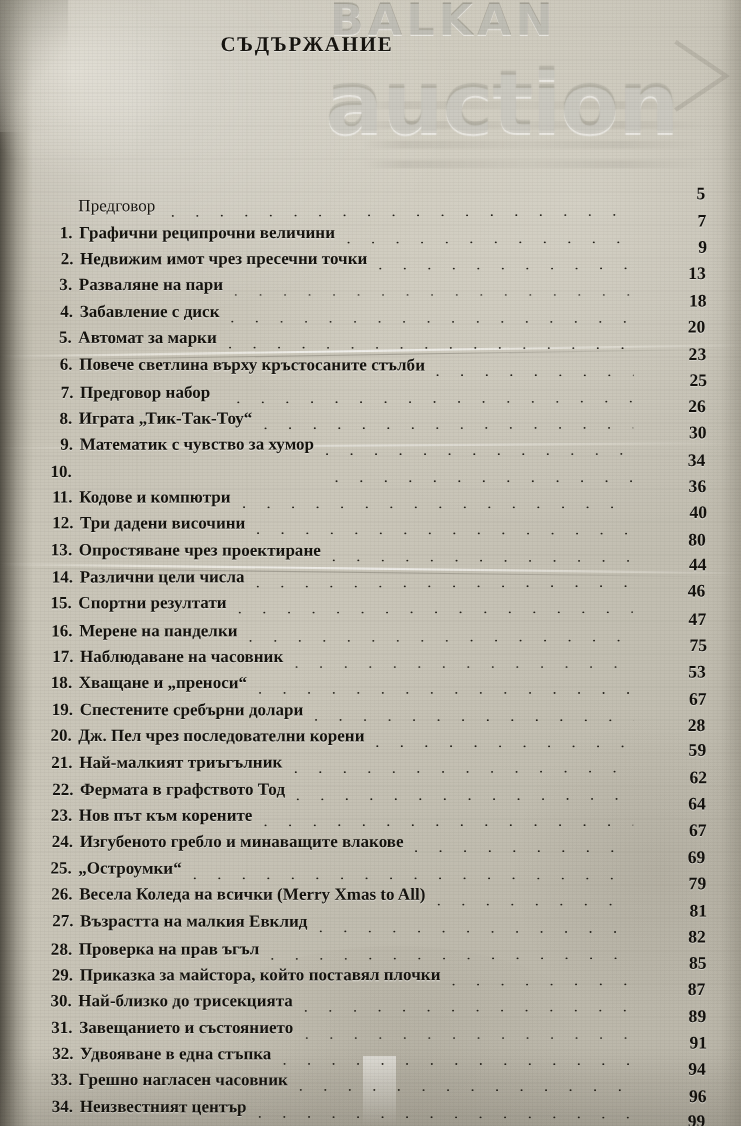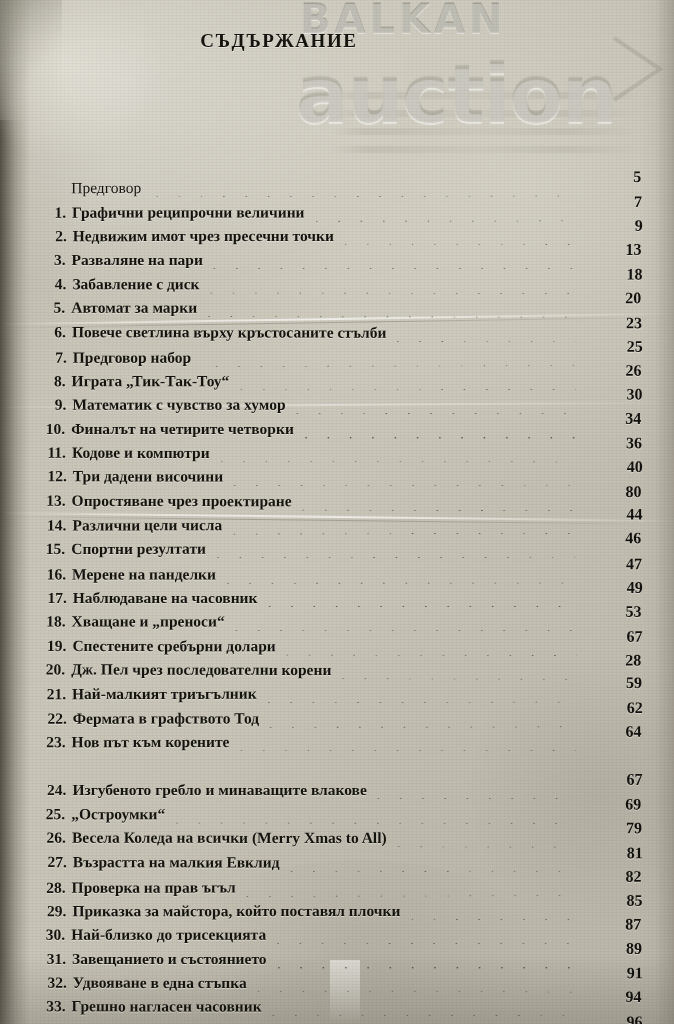--- a/index.html
+++ b/index.html
@@ -198,21 +198,20 @@
         <span class="pg">26</span>
       </div>
       <div class="row" style="transform: translate(0.4px, -0.35px) rotate(-0.035deg);">
         <span class="num">9.</span>
         <span class="ttl">Математик с чувство за хумор</span>
         <span class="dots" style="left: 295px; width: 281px;">. . . . . . . . . . . . . . . . . . . . . . . . . . . . </span>
         <span class="pg">30</span>
       </div>
       <div class="row" style="transform: translate(-0.8px, 0.35px) rotate(0deg);">
         <span class="num">10.</span>
-        <span class="ttl">Финалът на четирите четворки</span>
         <span class="dots" style="left: 305px; width: 271px;">. . . . . . . . . . . . . . . . . . . . . . . . . . . </span>
         <span class="pg">34</span>
       </div>
       <div class="row" style="transform: translate(0px, 0px) rotate(0.035deg);">
         <span class="num">11.</span>
         <span class="ttl">Кодове и компютри</span>
         <span class="dots" style="left: 220px; width: 356px;">. . . . . . . . . . . . . . . . . . . . . . . . . . . . . . . . . . . </span>
         <span class="pg">36</span>
       </div>
       <div class="row" style="transform: translate(0.8px, -0.35px) rotate(0.07deg);">
@@ -242,21 +241,21 @@
       <div class="row" style="transform: translate(0px, 0.35px) rotate(-0.035deg);">
         <span class="num">16.</span>
         <span class="ttl">Мерене на панделки</span>
         <span class="dots" style="left: 226px; width: 350px;">. . . . . . . . . . . . . . . . . . . . . . . . . . . . . . . . . . </span>
         <span class="pg">47</span>
       </div>
       <div class="row" style="transform: translate(0.8px, 0px) rotate(0deg);">
         <span class="num">17.</span>
         <span class="ttl">Наблюдаване на часовник</span>
         <span class="dots" style="left: 267px; width: 309px;">. . . . . . . . . . . . . . . . . . . . . . . . . . . . . . . </span>
-        <span class="pg">49</span>
+        <span class="pg">75</span>
       </div>
       <div class="row" style="transform: translate(-0.4px, -0.35px) rotate(0.035deg);">
         <span class="num">18.</span>
         <span class="ttl">Хващане и „преноси“</span>
         <span class="dots" style="left: 235px; width: 341px;">. . . . . . . . . . . . . . . . . . . . . . . . . . . . . . . . . </span>
         <span class="pg">53</span>
       </div>
       <div class="row" style="transform: translate(0.4px, 0.35px) rotate(0.07deg);">
         <span class="num">19.</span>
         <span class="ttl">Спестените сребърни долари</span>
@@ -280,21 +279,21 @@
         <span class="ttl">Фермата в графството  Тод</span>
         <span class="dots" style="left: 268px; width: 308px;">. . . . . . . . . . . . . . . . . . . . . . . . . . . . . . </span>
         <span class="pg">62</span>
       </div>
       <div class="row" style="transform: translate(-0.4px, 0px) rotate(-0.035deg);">
         <span class="num">23.</span>
         <span class="ttl">Нов път към  корените</span>
         <span class="dots" style="left: 240px; width: 336px;">. . . . . . . . . . . . . . . . . . . . . . . . . . . . . . . . . </span>
         <span class="pg">64</span>
       </div>
-      <div class="row" style="transform: translate(0.4px, -0.35px) rotate(0deg); margin-top: 24px;">
+      <div class="row" style="transform: translate(0.4px, -0.35px) rotate(0deg);">
         <span class="num">24.</span>
         <span class="ttl">Изгубеното гребло и минаващите  влакове</span>
         <span class="dots" style="left: 376px; width: 200px;">. . . . . . . . . . . . . . . . . . . . . </span>
         <span class="pg">67</span>
       </div>
       <div class="row" style="transform: translate(-0.8px, 0.35px) rotate(0.035deg);">
         <span class="num">25.</span>
         <span class="ttl">„Остроумки“</span>
         <span class="dots" style="left: 176px; width: 400px;">. . . . . . . . . . . . . . . . . . . . . . . . . . . . . . . . . . . . . . . </span>
         <span class="pg">69</span>

